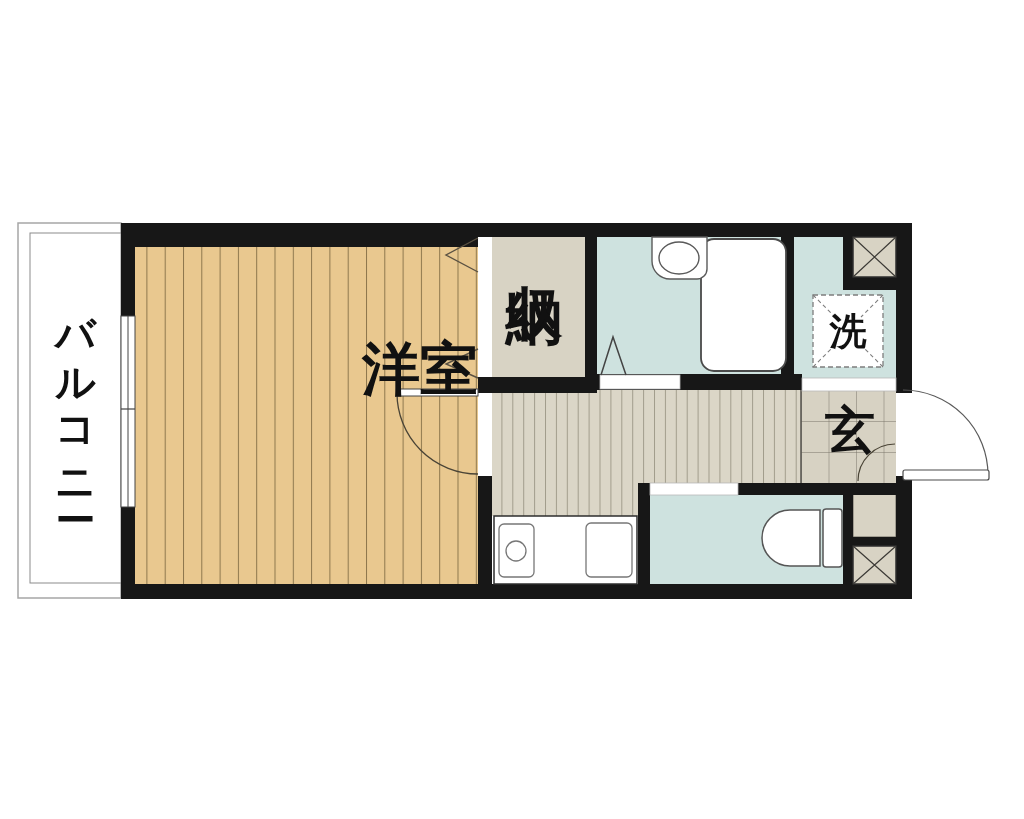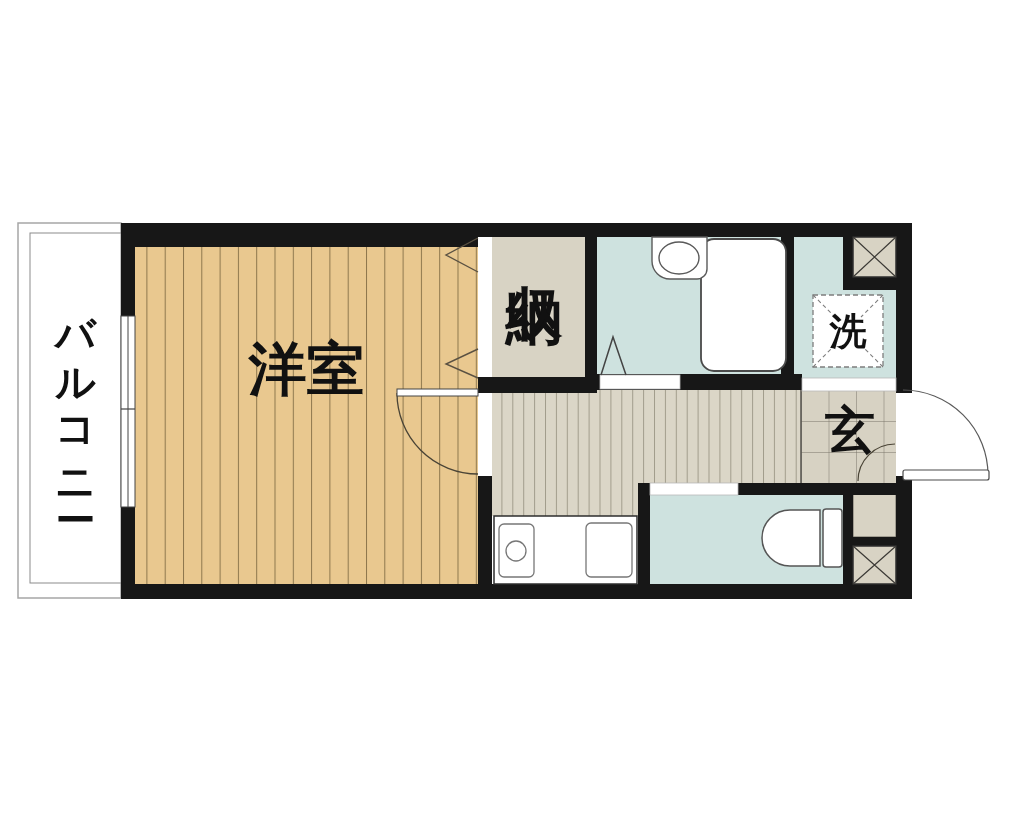--- a/index.html
+++ b/index.html
@@ -2,21 +2,21 @@
 <html><head>
 <meta charset="utf-8">
 <style>
   html,body{margin:0;padding:0;background:#ffffff;}
   #stage{position:relative;width:1024px;height:819px;background:#fff;overflow:hidden;
          font-family:"DejaVu Serif","Liberation Serif",serif;}
   #plan-svg{position:absolute;left:0;top:0;}
   .label{position:absolute;color:#111;font-weight:bold;line-height:1;}
   .label.vertical{writing-mode:vertical-rl;text-orientation:mixed;}
   #balcony-label{left:56px;top:289px;font-size:40px;letter-spacing:7px;}
-  #room-label{left:135px;top:337px;width:343px;text-align:center;font-size:58px;line-height:64px;}
+  #room-label{left:135px;top:337px;width:343px;text-align:right;font-size:58px;line-height:64px;}
   #closet-label{left:507px;top:239px;font-size:57px;letter-spacing:6px;}
   #laundry-label{left:803px;top:313px;width:90px;text-align:center;font-size:37px;}
   #entrance-label{left:800px;top:405px;width:100px;text-align:center;font-size:50px;}
 </style>
 </head>
 <body>
 
 <div id="stage">
 
 <svg id="plan-svg" width="1024" height="819" viewBox="0 0 1024 819">

